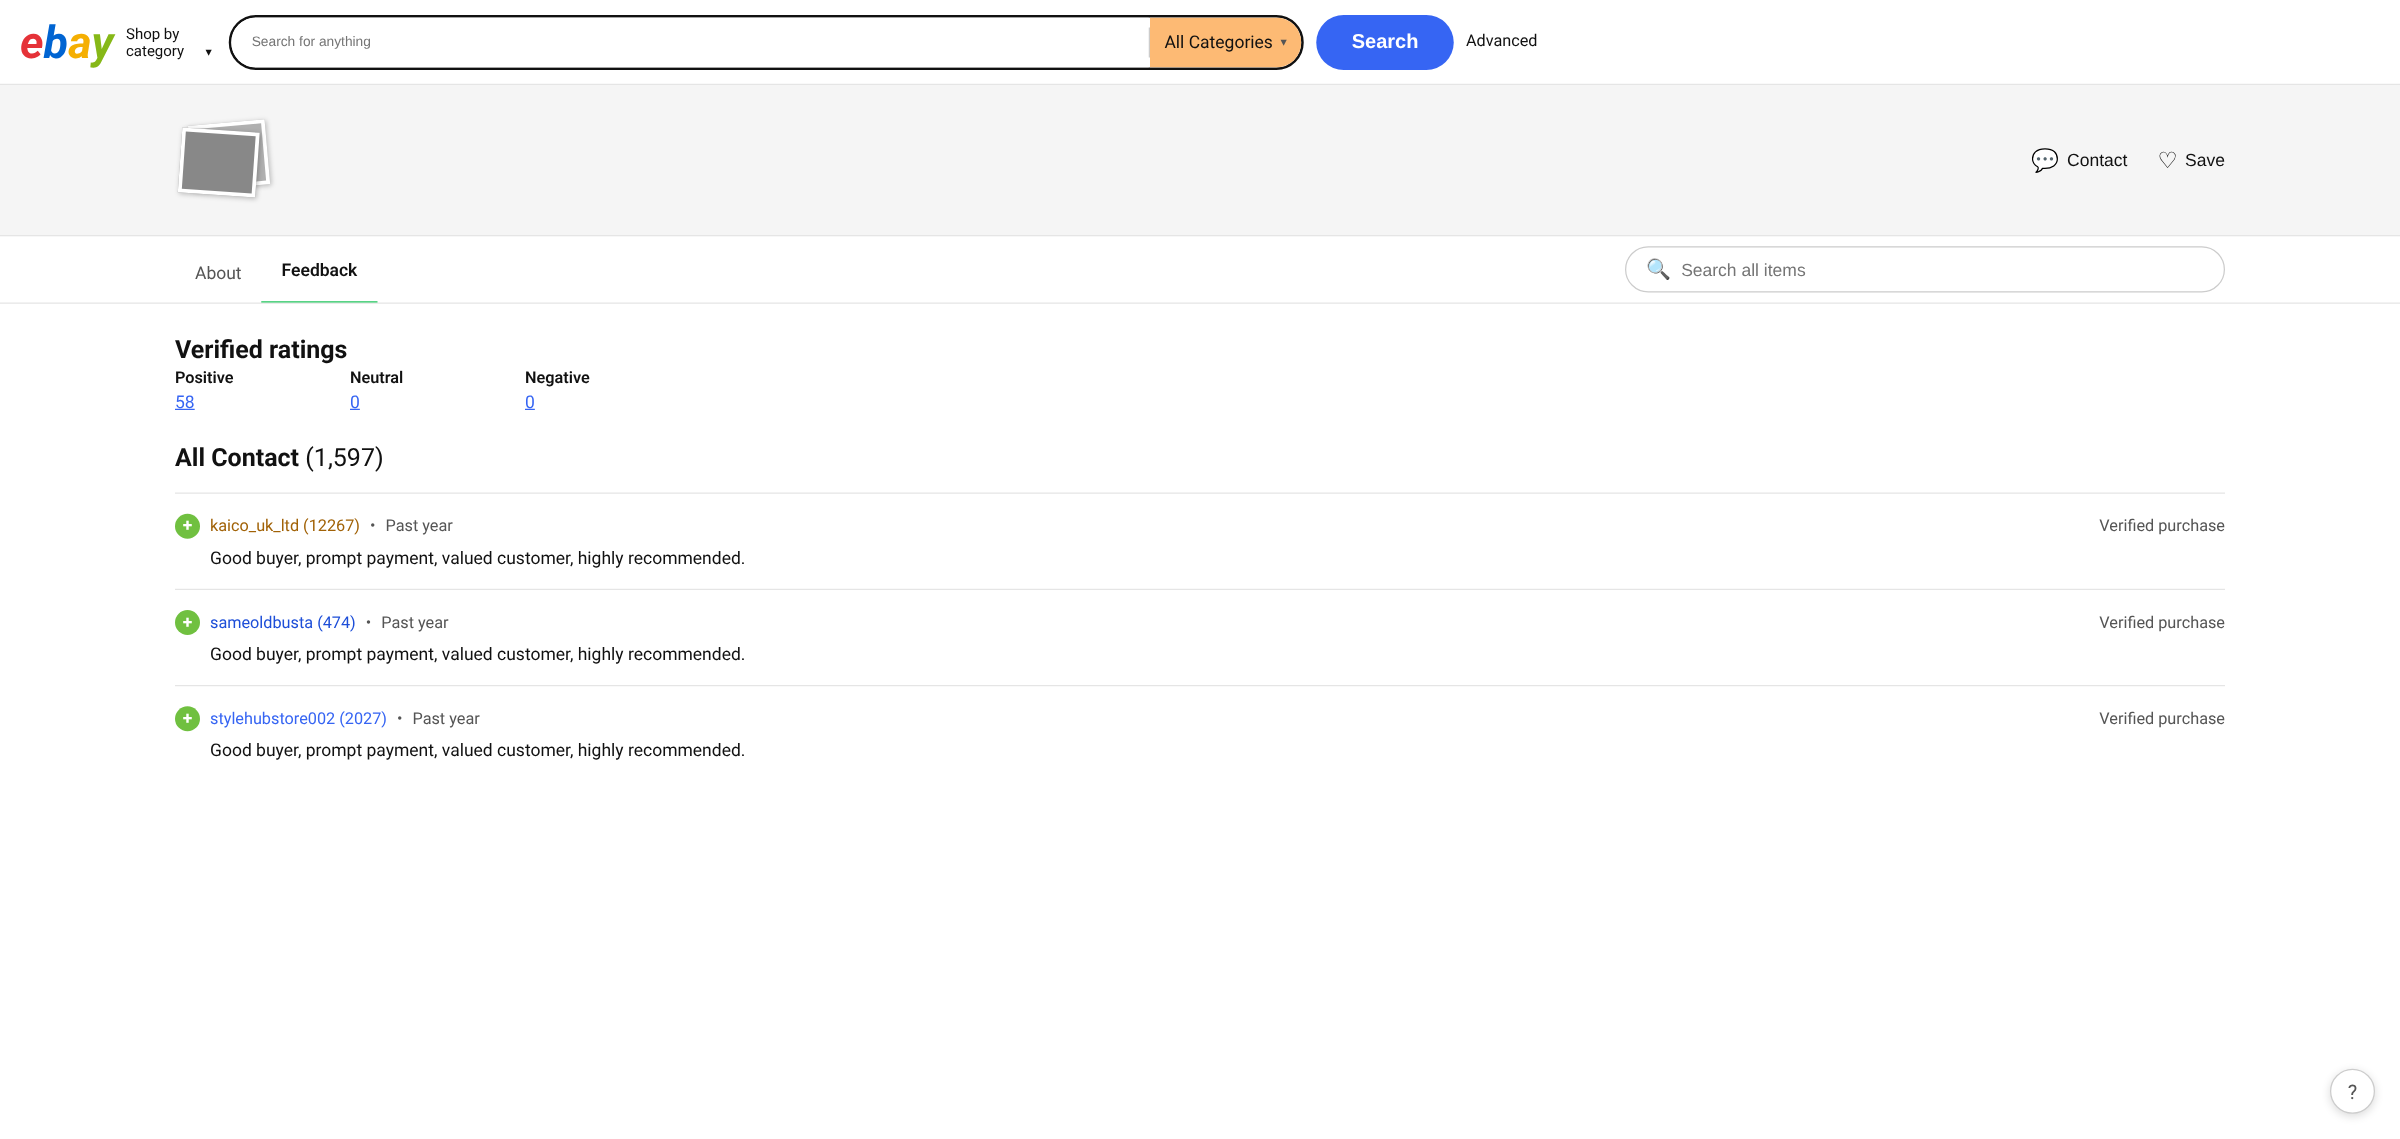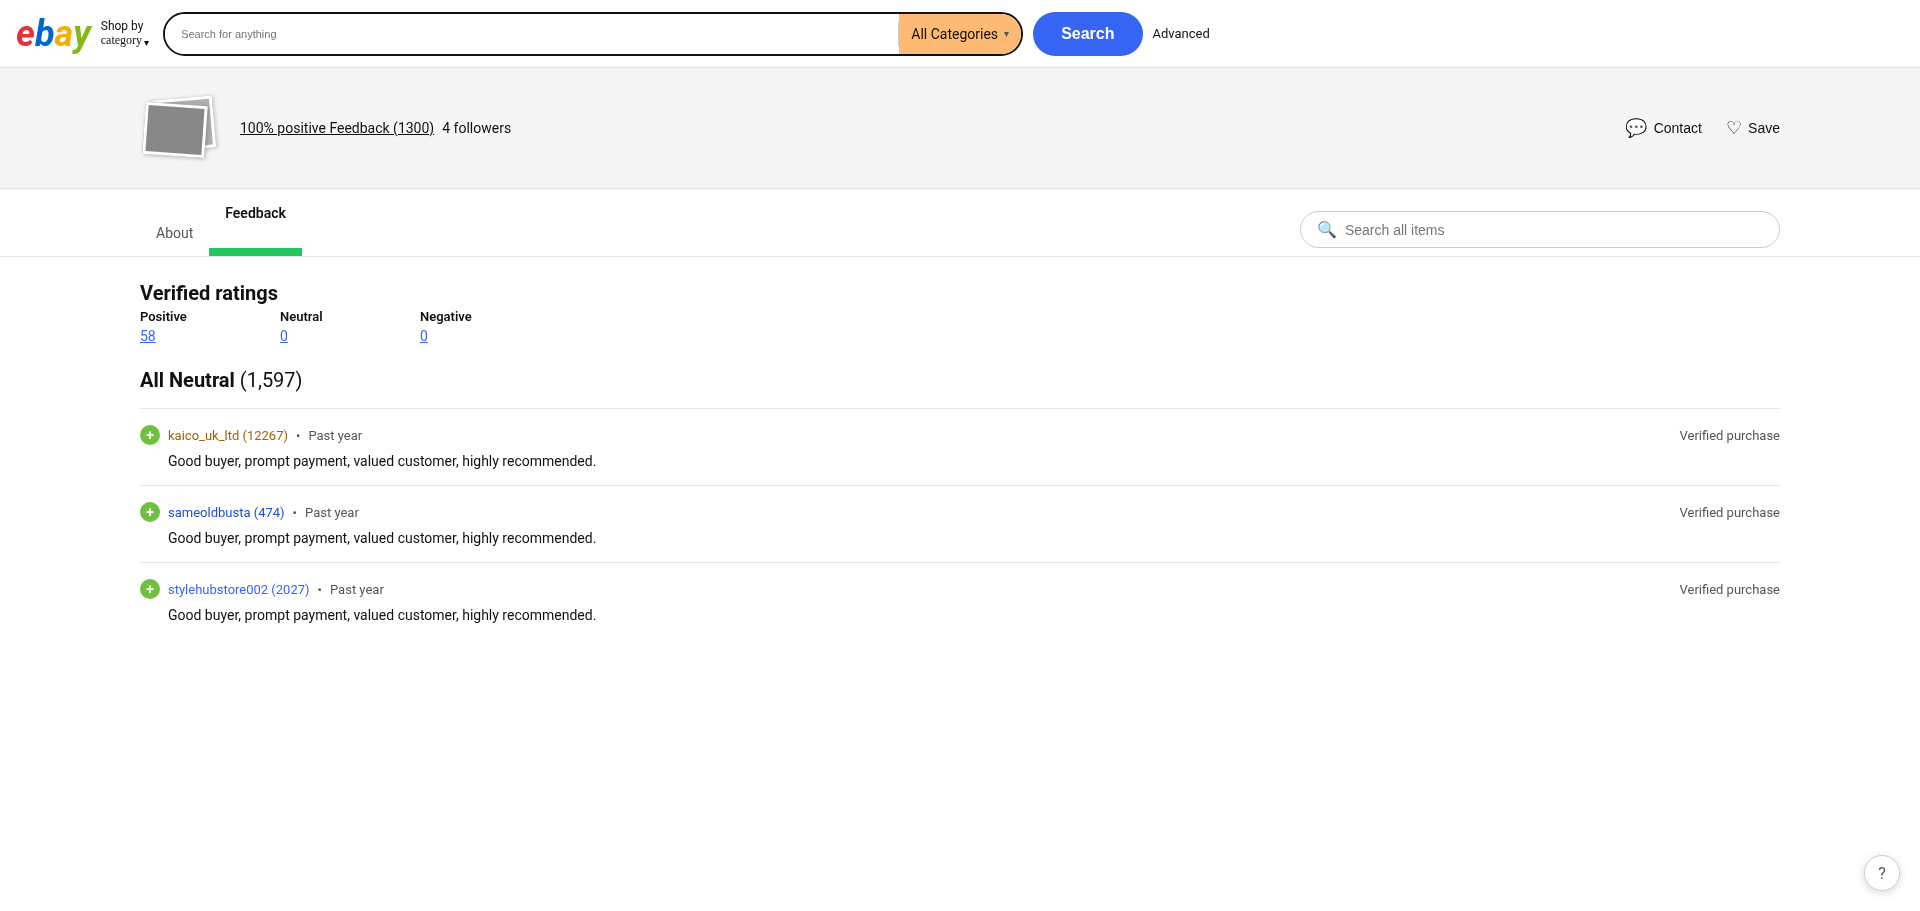--- a/index.html
+++ b/index.html
@@ -11,21 +11,21 @@
 <header style="display:flex;align-items:center;padding:8px 16px;gap:10px;background:#fff;border-bottom:1px solid #e5e5e5;height:68px;">
   <div style="display:flex;align-items:center;cursor:pointer;">
     <span style="font-size:36px;font-weight:bold;font-style:italic;color:#e53238;">e</span>
     <span style="font-size:36px;font-weight:bold;font-style:italic;color:#0064d2;">b</span>
     <span style="font-size:36px;font-weight:bold;font-style:italic;color:#f5af02;">a</span>
     <span style="font-size:36px;font-weight:bold;font-style:italic;color:#86b817;">y</span>
   </div>
 
   <div style="display:flex;flex-direction:column;font-size:12px;color:#111;cursor:pointer;white-space:nowrap;margin-right:4px;">
     <span>Shop by</span>
-    <div style="display:flex;align-items:flex-end;gap:2px;font-family:Liberation Serif, serif;">
+    <div style="display:flex;align-items:flex-end;gap:17px;">
       <span>category</span>
       <span style="font-size:10px;">▾</span>
     </div>
   </div>
 
   <div style="display:flex;flex:1;border:2px solid #111;border-radius:25px;overflow:hidden;height:44px;max-width:860px;">
     <input type="text" style="flex: 1 1 0%; border: none; outline: none; padding: 0px 16px; font-size: 11px; color: rgb(85, 85, 85);" placeholder="Search for anything">
     <div style="width:1px;background:#ccc;margin:8px 0;"></div>
     <div style="display:flex;align-items:center;background:#fdba74;padding:0 12px;gap:6px;cursor:pointer;white-space:nowrap;">
       <span>All Categories</span>
@@ -36,42 +36,36 @@
   <button style="background:#3665f3;color:#fff;border:none;padding:0 28px;font-size:16px;font-weight:600;cursor:pointer;border-radius:25px;height:44px;">Search</button>
   <a href="#" style="color:#111;font-size:13px;text-decoration:none;white-space:nowrap;">Advanced</a>
 </header>
 
 <div style="background:#f5f5f5;padding:20px 140px;display:flex;align-items:center;gap:20px;border-bottom:1px solid #e5e5e5;min-height:100px;">
   <div style="position:relative;width:80px;height:80px;flex-shrink:0;">
     <div style="position:absolute;width:62px;height:52px;background:#b0b0b0;top:10px;left:12px;transform:rotate(-5deg);border:3px solid #fff;box-shadow:1px 1px 4px rgba(0,0,0,0.25);"></div>
     <div style="position:absolute;width:62px;height:52px;background:#888;top:16px;left:4px;transform:rotate(4deg);border:3px solid #fff;box-shadow:1px 1px 4px rgba(0,0,0,0.25);"></div>
   </div>
 
-  <div style="flex:1;">
-    <div style="display:flex;align-items:center;gap:8px;font-size:14px;">
-      <a href="#" style="color:#111;text-decoration:underline;">100% positive Feedback (1300)</a>
-      <span>4 followers</span>
-    </div>
-  </div>
 
   <div style="display:flex;align-items:center;gap:24px;margin-left:auto;">
     <button style="display:flex;align-items:center;gap:6px;cursor:pointer;font-size:14px;color:#111;text-decoration:none;border:none;background:none;">
       <span style="font-size:18px;">💬</span>
       <span>Contact</span>
     </button>
     <button style="display:flex;align-items:center;gap:6px;cursor:pointer;font-size:14px;color:#111;text-decoration:none;border:none;background:none;">
       <span style="font-size:18px;">♡</span>
       <span>Save</span>
     </button>
   </div>
 </div>
 
 <div style="display:flex;align-items:flex-end;padding:0 140px;border-bottom:1px solid #e5e5e5;margin-top:0;">
   <a href="#" style="padding:16px 16px 12px;font-size:14px;color:#555;cursor:pointer;border-bottom:3px solid transparent;text-decoration:none;">About</a>
-  <a href="#" style="padding:16px 16px 27px;font-size:14px;color:#111;font-weight:600;cursor:pointer;border-bottom:8px solid #22c55e;text-decoration:none;margin-right:0;">Feedback</a>
+  <a href="#" style="padding:16px 16px 16px;font-size:14px;color:#111;font-weight:600;cursor:pointer;border-bottom:1px solid #22c55e;text-decoration:none;margin-right:0;">Feedback</a>
   <div style="flex:1;"></div>
   <div style="display:flex;align-items:center;border:1px solid #ccc;border-radius:25px;padding:8px 16px;gap:8px;min-width:480px;margin:8px 0;">
     <span style="color:#555;font-size:16px;">🔍</span>
     <input type="text" style="border: none; outline: none; font-size: 14px; color: rgb(85, 85, 85); flex: 1 1 0%; background: transparent;" placeholder="Search all items">
   </div>
 </div>
 
 <div style="padding:24px 140px;">
 
   <h2 style="font-size:20px;font-weight:700;margin-bottom:4px;">Verified ratings</h2>
@@ -85,21 +79,21 @@
       <label style="font-size:13px;font-weight:600;color:#111;display:block;margin-bottom:4px;">Neutral</label>
       <a href="#" style="font-size:14px;color:#3665f3;text-decoration:underline;cursor:pointer;">0</a>
     </div>
     <div>
       <label style="font-size:13px;font-weight:600;color:#111;display:block;margin-bottom:4px;">Negative</label>
       <a href="#" style="font-size:14px;color:#3665f3;text-decoration:underline;cursor:pointer;">0</a>
     </div>
   </div>
 
   <h2 style="font-size:20px;font-weight:700;margin-bottom:16px;">
-    <span>All Neutral</span>
+    <span>All Contact</span>
     <span style="font-weight:400;">(1,597)</span>
   </h2>
 
   <div id="feedback-list">
       <div style="border-top: 1px solid rgb(229, 229, 229); padding: 16px 0px;">
       <div style="display:flex;align-items:center;justify-content:space-between;margin-bottom:8px;">
         <div style="display:flex;align-items:center;gap:8px;font-size:13px;">
           <div style="width:20px;height:20px;background:#70c040;border-radius:50%;display:flex;align-items:center;justify-content:center;color:#fff;font-size:14px;font-weight:bold;flex-shrink:0;">+</div>
           <a href="#" style="color:#a16207;text-decoration:none;font-size:13px;cursor:pointer;">kaico_uk_ltd (12267)</a>
           <span style="color:#555;">•</span>

